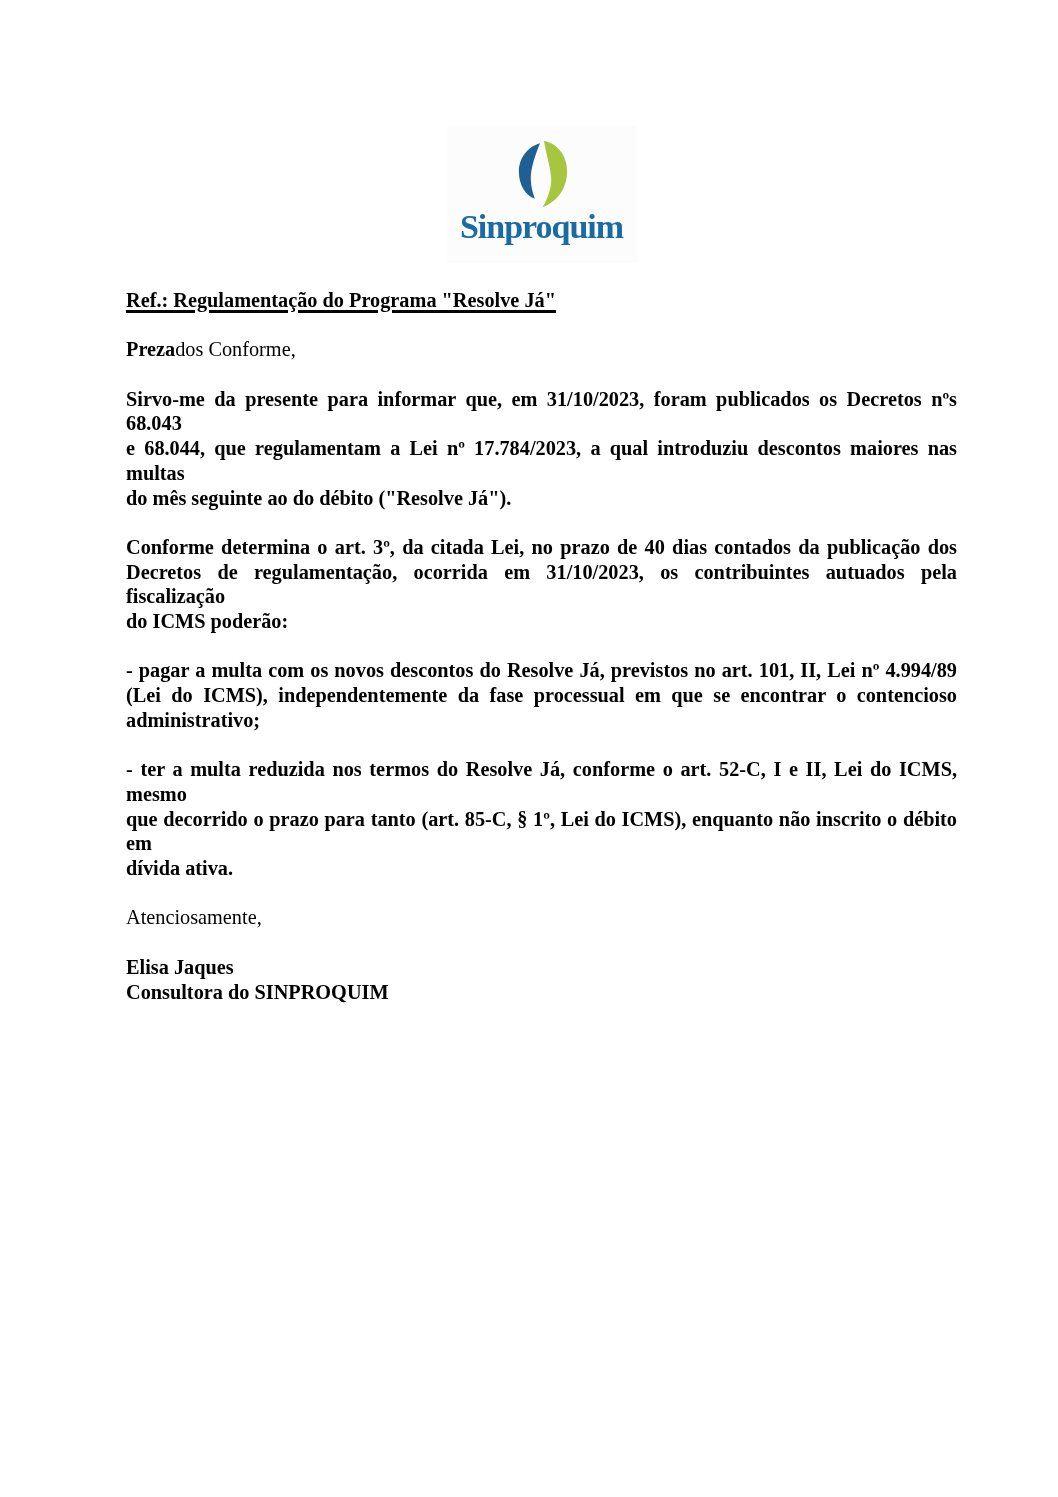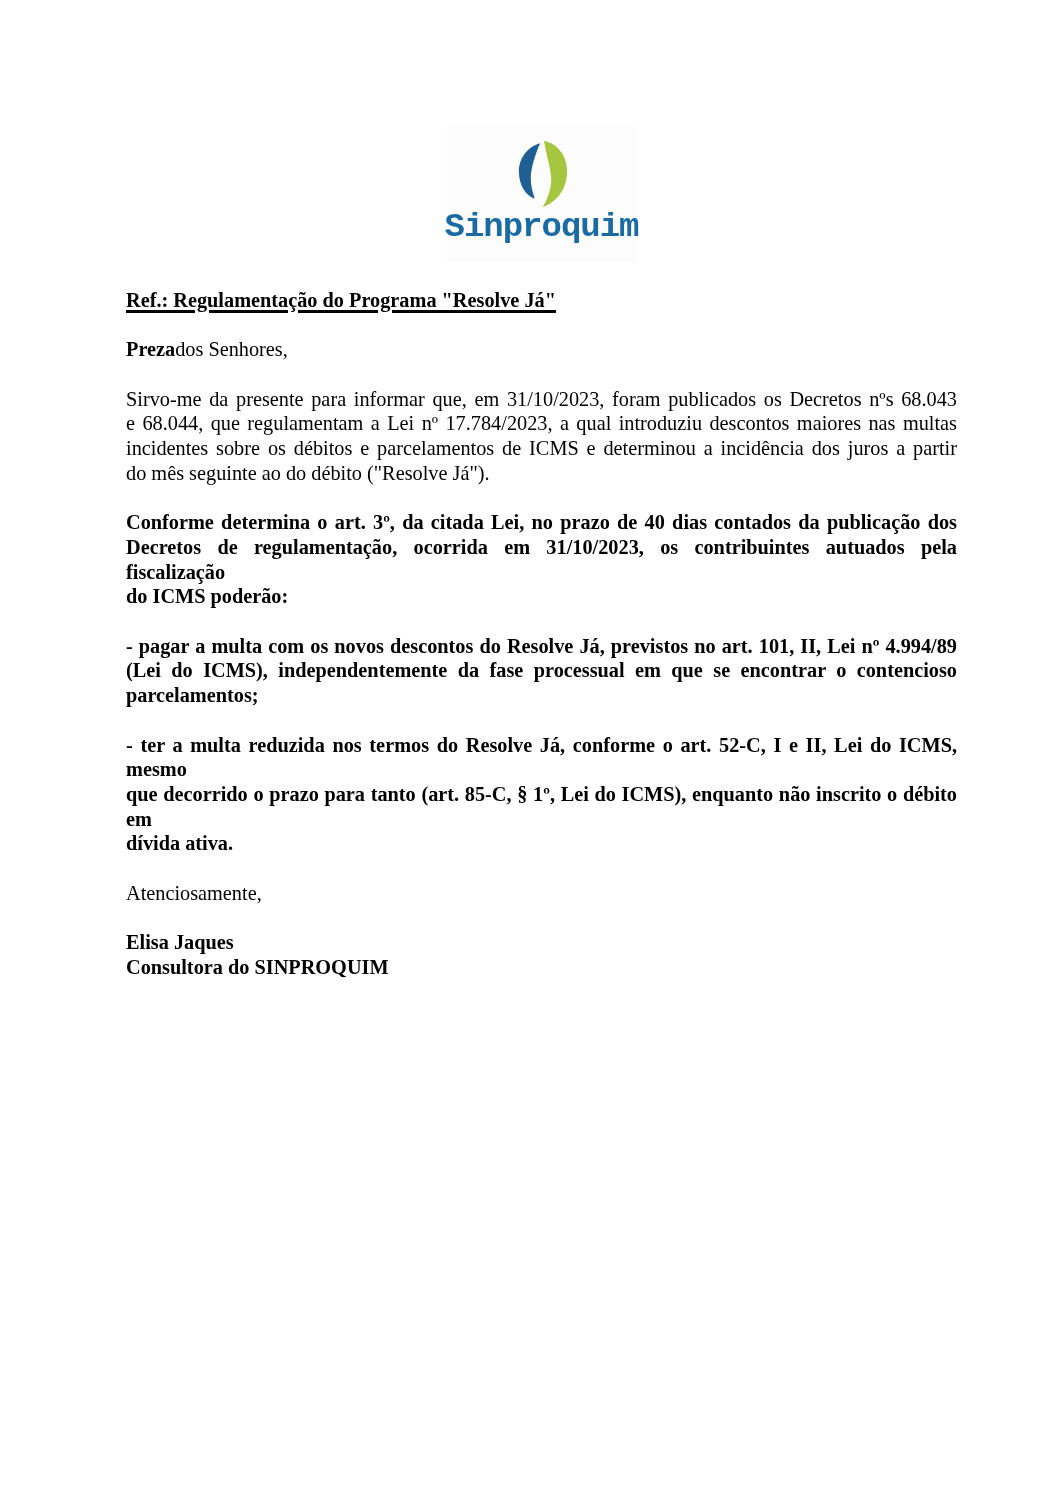--- a/index.html
+++ b/index.html
@@ -34,21 +34,21 @@
     align-items: center;
   }
   .logo-mark {
     margin-top: 14px;
     width: 66px;
     height: 68px;
     display: block;
   }
   .logo-wordmark {
     margin-top: 2px;
-    font-family: Liberation Mono, monospace;
+    font-family: Liberation Serif, serif;
     font-weight: bold;
     font-size: 34px;
     line-height: 1;
     letter-spacing: -1px;
     color: #1a6aa3;
   }
 
   
   .letter {
     position: absolute;
@@ -60,21 +60,21 @@
   }
   .para { margin: 0 0 24.7px 0; }
   .para:last-child { margin-bottom: 0; }
   .bold { font-weight: bold; }
   .subject-line {
     font-weight: bold;
     text-decoration: underline;
     text-decoration-thickness: 2.5px;
     text-underline-offset: 3px;
   }
-  .line { text-align: left; }
+  .line { text-align: left; font-weight: bold; }
   .line.just {
     text-align: justify;
     text-align-last: justify;
   }
 </style>
 </head>
 <body>
 
 <div class="logo-wrap">
   <div class="logo-card">
@@ -87,40 +87,39 @@
 </div>
 
 <div class="letter">
 
 
   <div class="para">
     <span class="subject-line">Ref.: Regulamentação do Programa "Resolve Já"</span>
   </div>
 
   <div class="para">
-    <span class="bold">Preza</span><span>dos Senhores,</span>
+    <span class="bold">Preza</span><span>dos Conforme,</span>
   </div>
 
   <div class="para">
       <div class="line just">Sirvo-me da presente para informar que, em 31/10/2023, foram publicados os Decretos nºs 68.043</div>
       <div class="line just">e 68.044, que regulamentam a Lei nº 17.784/2023, a qual introduziu descontos maiores nas multas</div>
-      <div class="line just">incidentes sobre os débitos e parcelamentos de ICMS e determinou a incidência dos juros a partir</div>
       <div class="line">do mês seguinte ao do débito ("Resolve Já").</div>
     </div>
 
   <div class="para bold">
       <div class="line just">Conforme determina o art. 3º, da citada Lei, no prazo de 40 dias contados da publicação dos</div>
       <div class="line just">Decretos de regulamentação, ocorrida em 31/10/2023, os contribuintes autuados pela fiscalização</div>
       <div class="line">do ICMS poderão:</div>
     </div>
 
   <div class="para bold">
       <div class="line just">- pagar a multa com os novos descontos do Resolve Já, previstos no art. 101, II, Lei nº 4.994/89</div>
       <div class="line just">(Lei do ICMS), independentemente da fase processual em que se encontrar o contencioso</div>
-      <div class="line">parcelamentos;</div>
+      <div class="line">administrativo;</div>
     </div>
 
   <div class="para bold">
       <div class="line just">- ter a multa reduzida nos termos do Resolve Já, conforme o art. 52-C, I e II, Lei do ICMS, mesmo</div>
       <div class="line just">que decorrido o prazo para tanto (art. 85-C, § 1º, Lei do ICMS), enquanto não inscrito o débito em</div>
       <div class="line">dívida ativa.</div>
     </div>
 
   <div class="para">Atenciosamente,</div>
 

